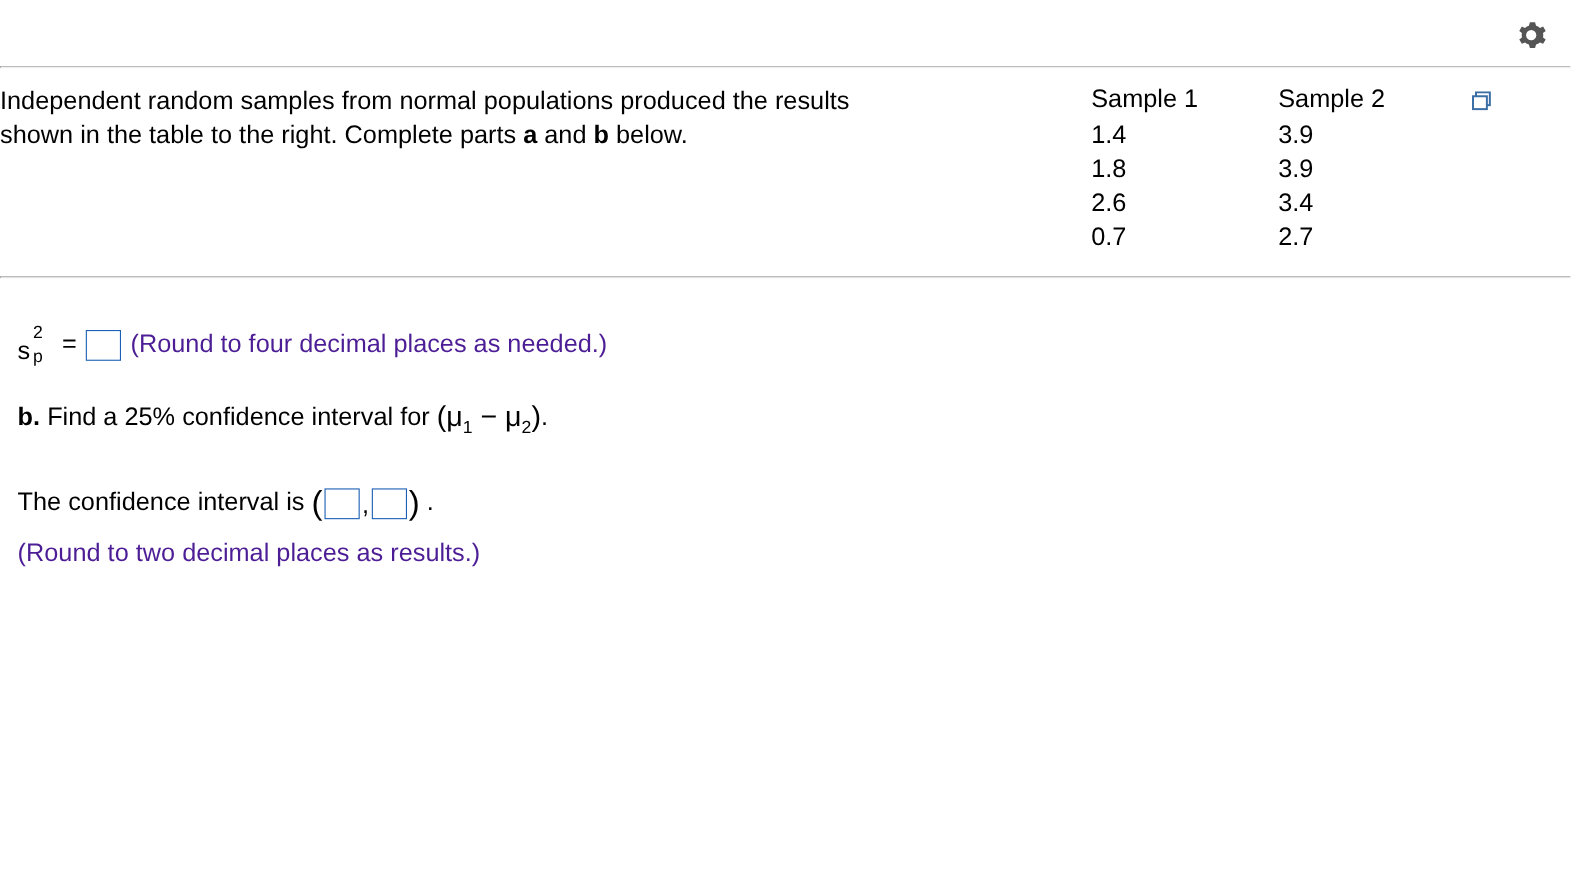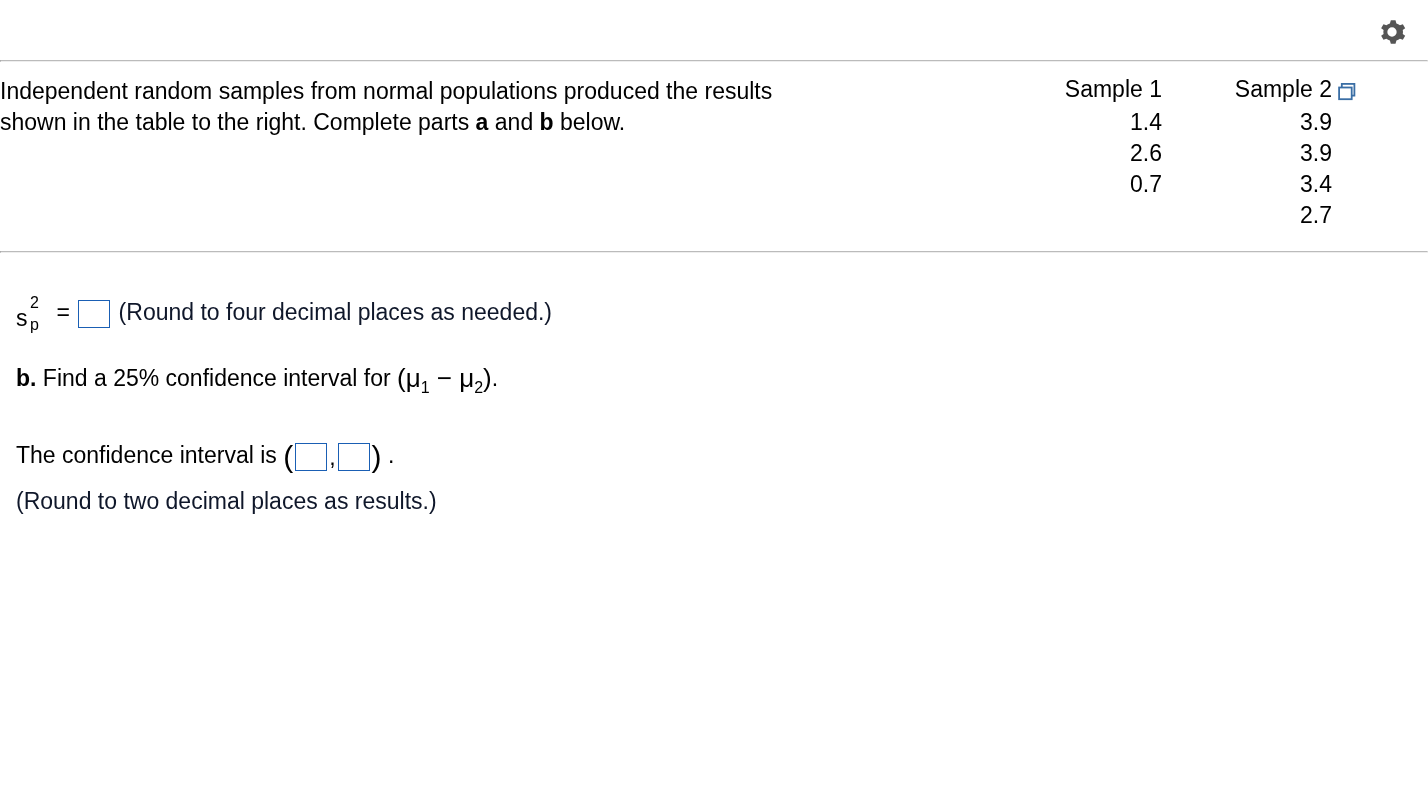--- a/index.html
+++ b/index.html
@@ -34,21 +34,20 @@
     flex: 1;
     line-height: 1.35;
   }
   .data-area {
     width: 420px;
     display: flex;
     padding-left: 30px;
   }
   .col {
     width: 170px;
-    text-align: right;
   }
   .col-header {
     margin-bottom: 6px;
   }
   .col-val {
     margin-top: 4px;
   }
   .copy-icon {
     width: 22px;
     height: 18px;
@@ -62,21 +61,21 @@
     margin-top: 10px;
     line-height: 1.5;
   }
   .spacer {
     height: 14px;
   }
   .bold {
     font-weight: bold;
   }
   .hint {
-    color: #0f172a;
+    color: #4c1d95;
   }
   .input-box {
     display: inline-block;
     width: 30px;
     height: 26px;
     border: 1.5px solid #1a5fb4;
     vertical-align: middle;
     margin: 0 2px;
     background: #fff;
   }
@@ -133,20 +132,21 @@
 
 <div class="problem-block">
   <div class="problem-text">
     <span>Independent random samples from normal populations produced the results</span><br>
     <span>shown in the table to the right. Complete parts </span><span class="bold">a</span><span> and </span><span class="bold">b</span><span> below.</span>
   </div>
   <div class="data-area">
     <div class="col">
       <div class="col-header">Sample 1</div>
       <div class="col-val">1.4</div>
+      <div class="col-val">1.8</div>
       <div class="col-val">2.6</div>
       <div class="col-val">0.7</div>
     </div>
     <div class="col">
       <div class="col-header">Sample 2</div>
       <div class="col-val">3.9</div>
       <div class="col-val">3.9</div>
       <div class="col-val">3.4</div>
       <div class="col-val">2.7</div>
     </div>

